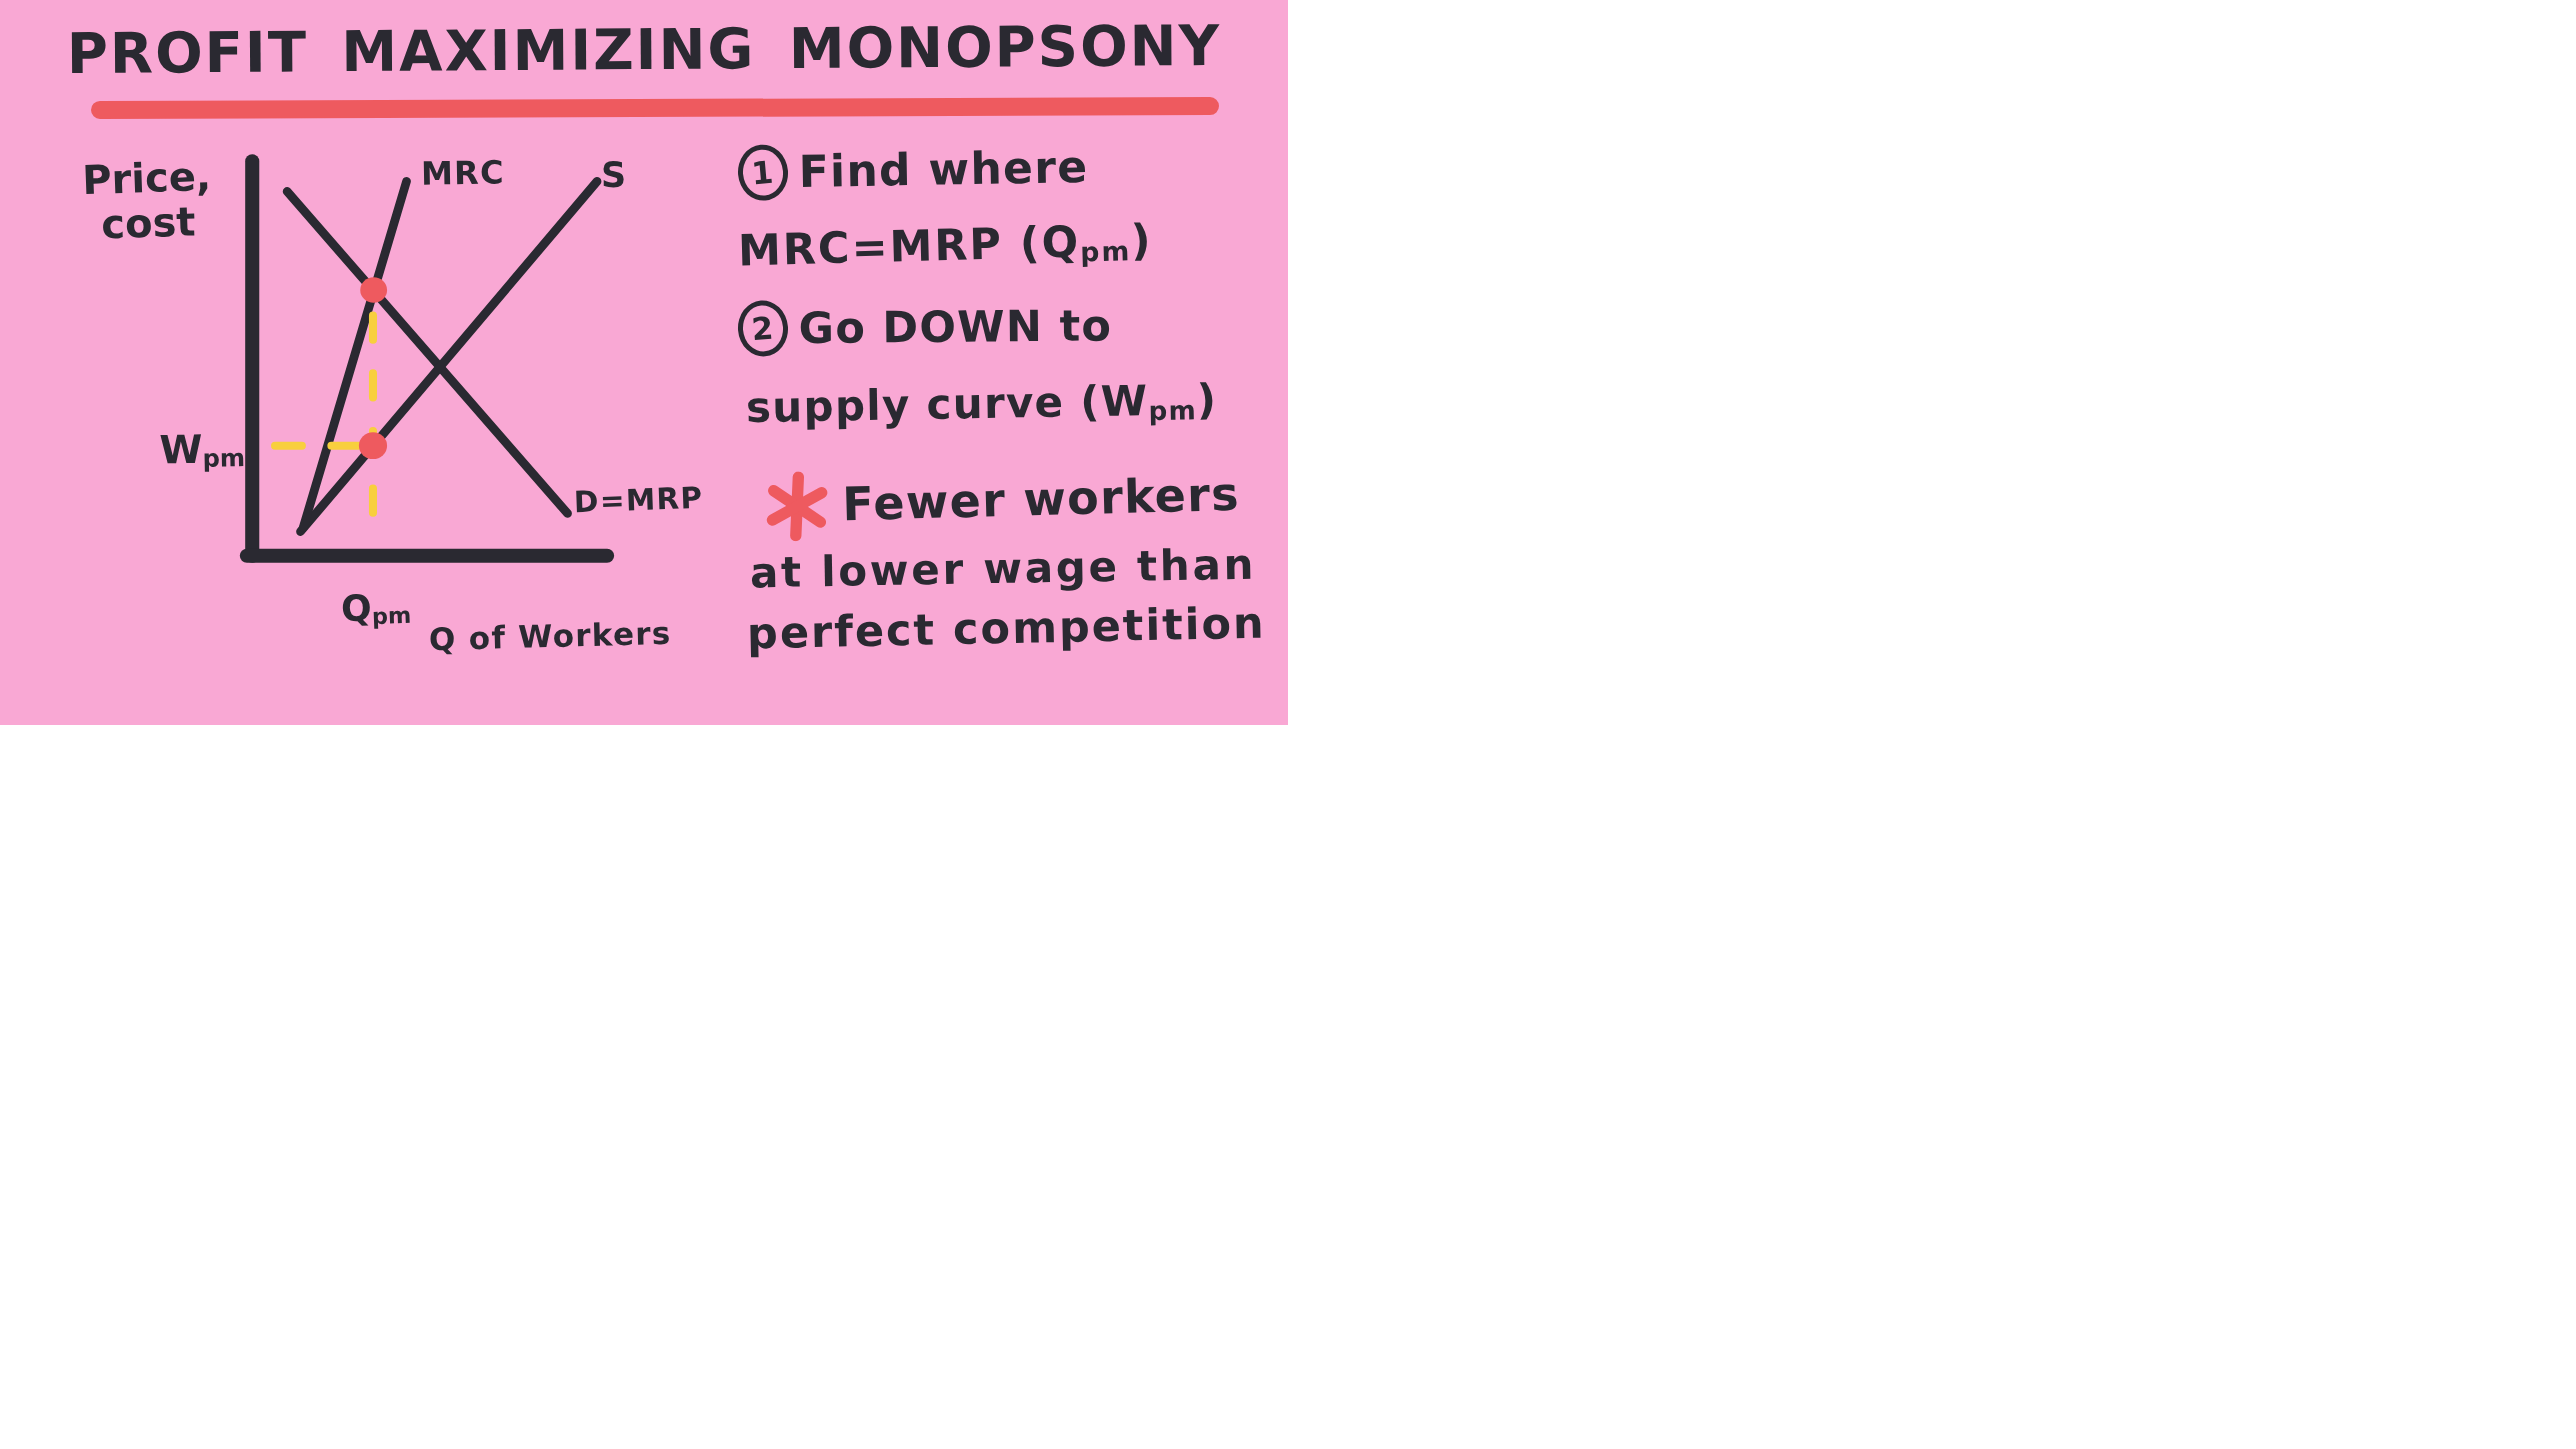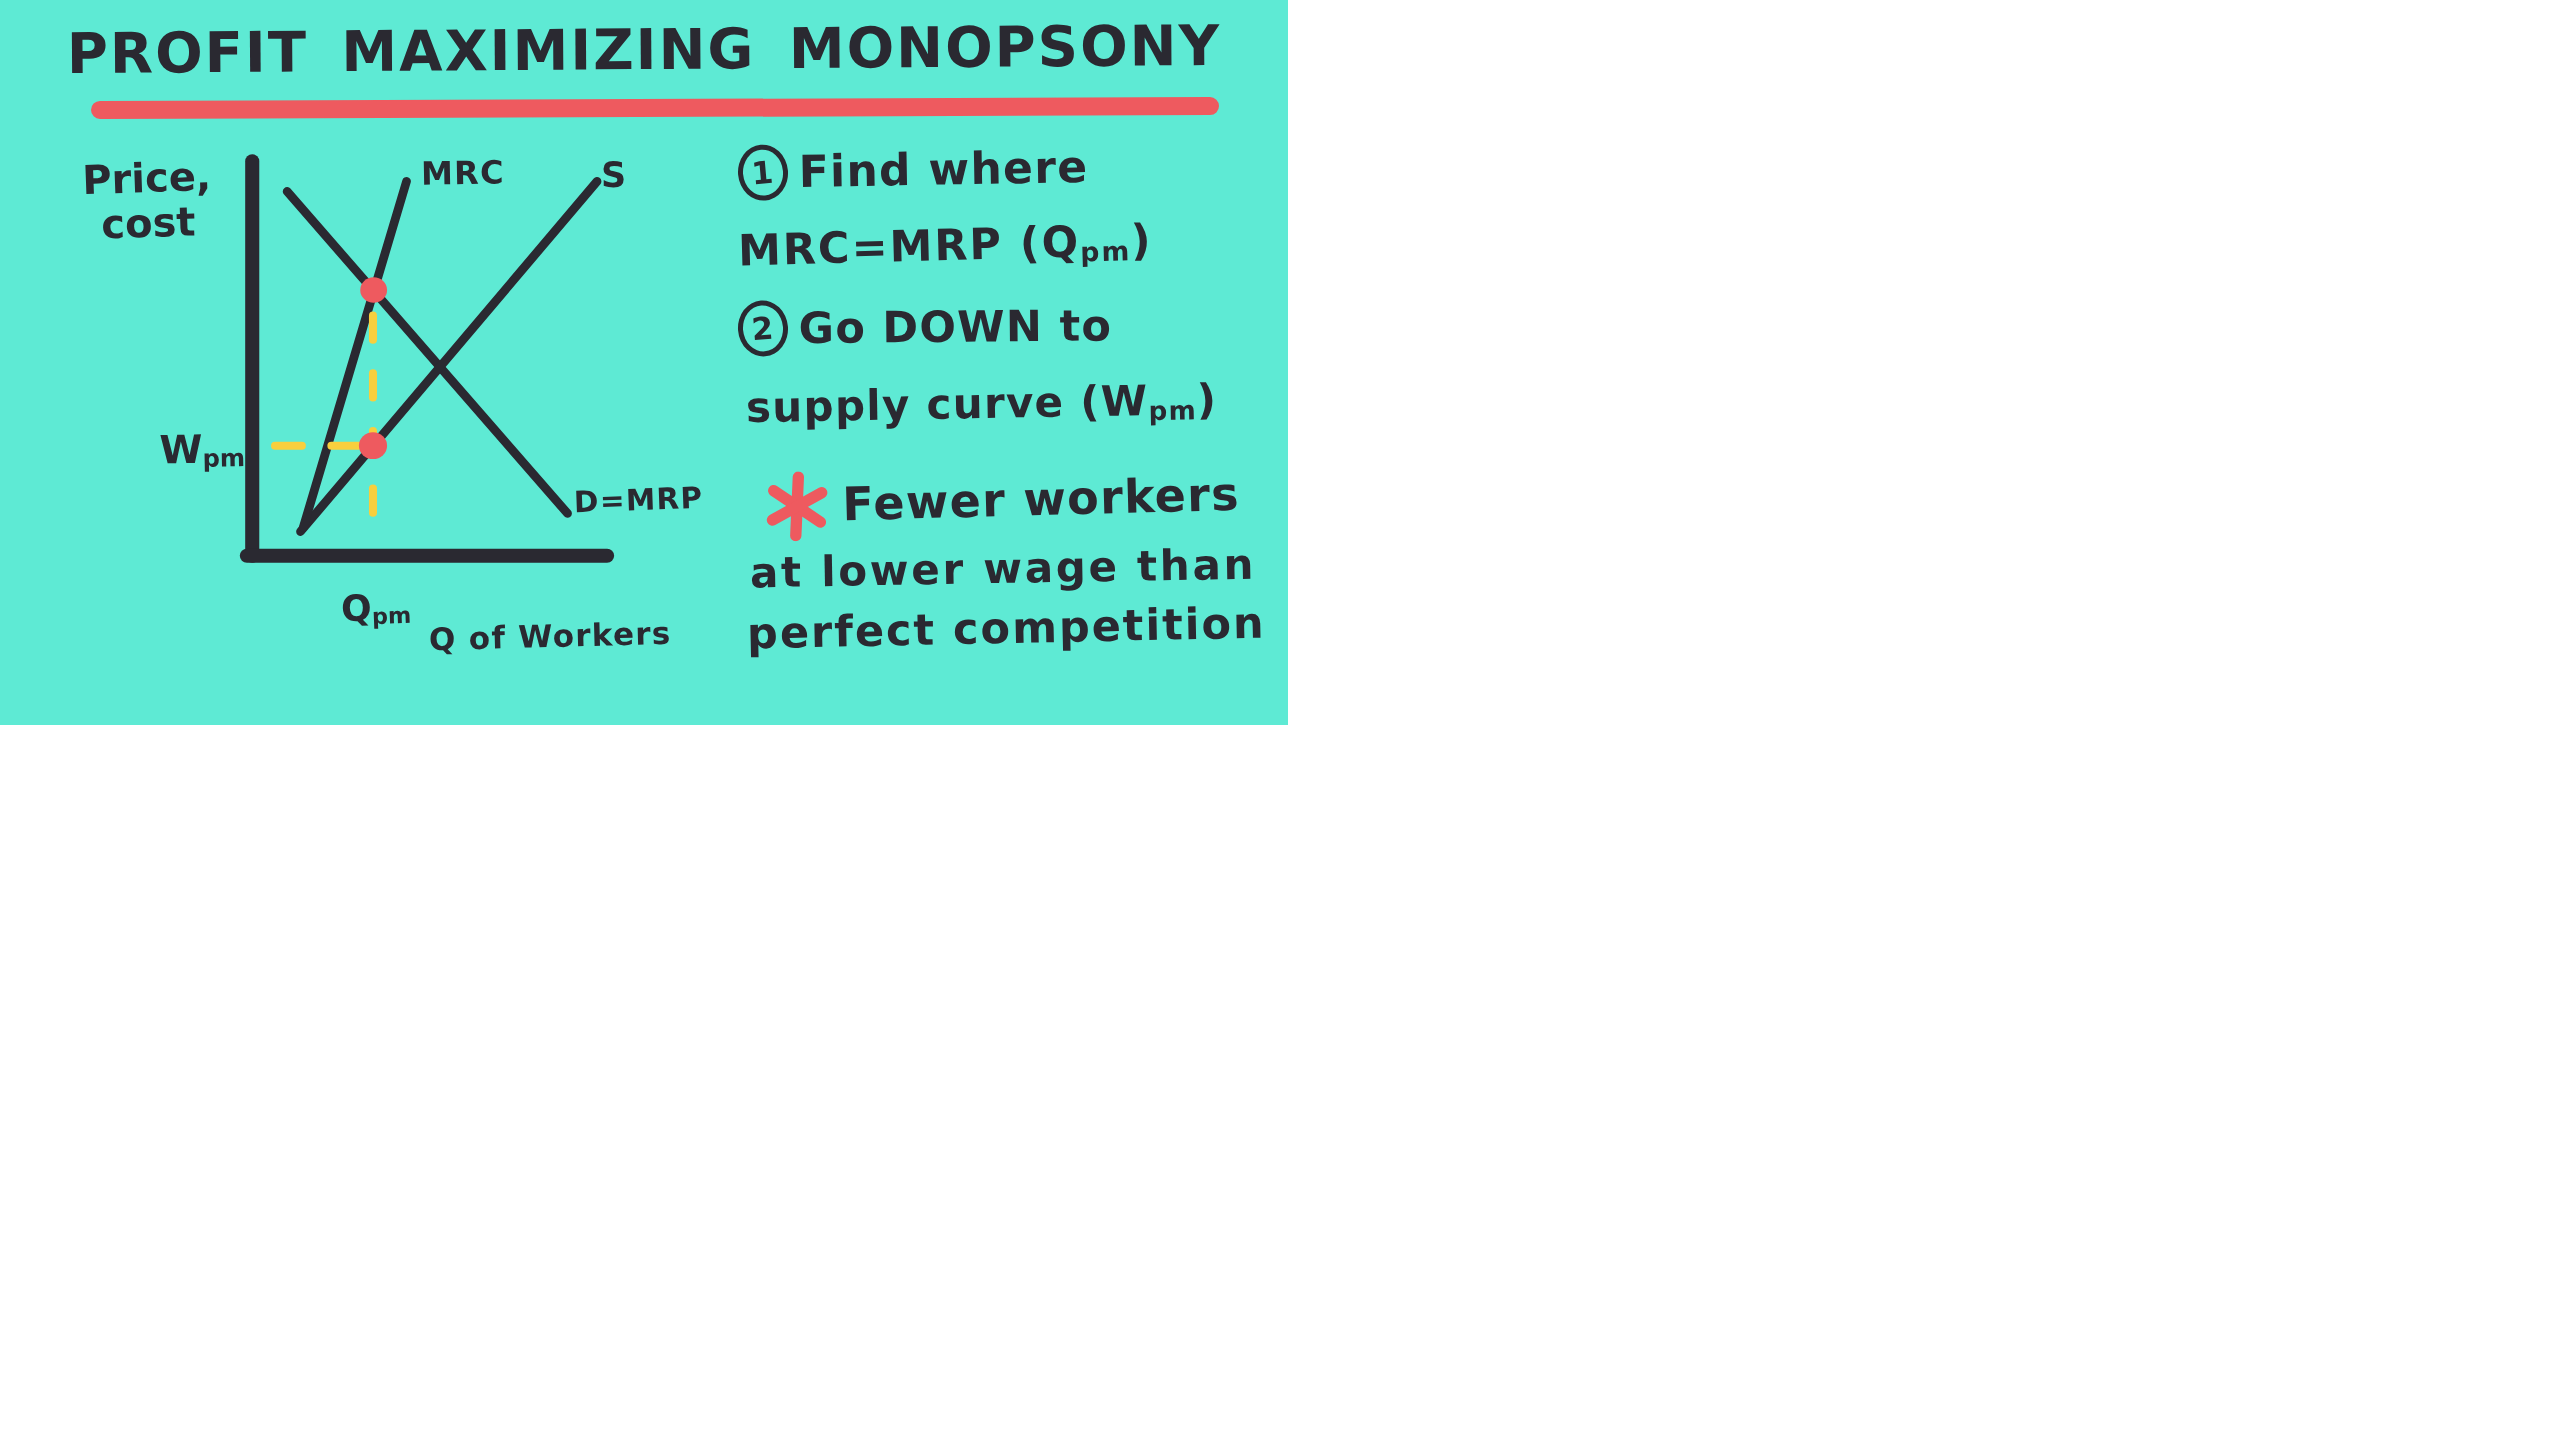--- a/index.html
+++ b/index.html
@@ -1,18 +1,18 @@
 <!DOCTYPE html>
 <html style="font-size:10.7px"><head>
 <meta charset="utf-8">
 <style>
   html,body{margin:0;padding:0;background:#ffffff;}
   .stage{
     position:relative;width:1288px;height:725px;overflow:hidden;
-    background:#5eead4;font-family:"DejaVu Sans",sans-serif;color:#2a2931;
+    background:#f9a8d4;font-family:"DejaVu Sans",sans-serif;color:#2a2931;
   }
   .abs{position:absolute;}
   .title{
     left:0;top:17.4px;width:1288px;text-align:center;
     font-size:56px;font-weight:bold;letter-spacing:2px;word-spacing:12px;
     color:#2a2931;transform:rotate(-0.4deg);white-space:nowrap;
   }
   .title-underline{
     left:91px;top:99px;width:1128px;height:18px;border-radius:9.4px;
     background:#ee5a5f;transform:rotate(-0.2deg);

